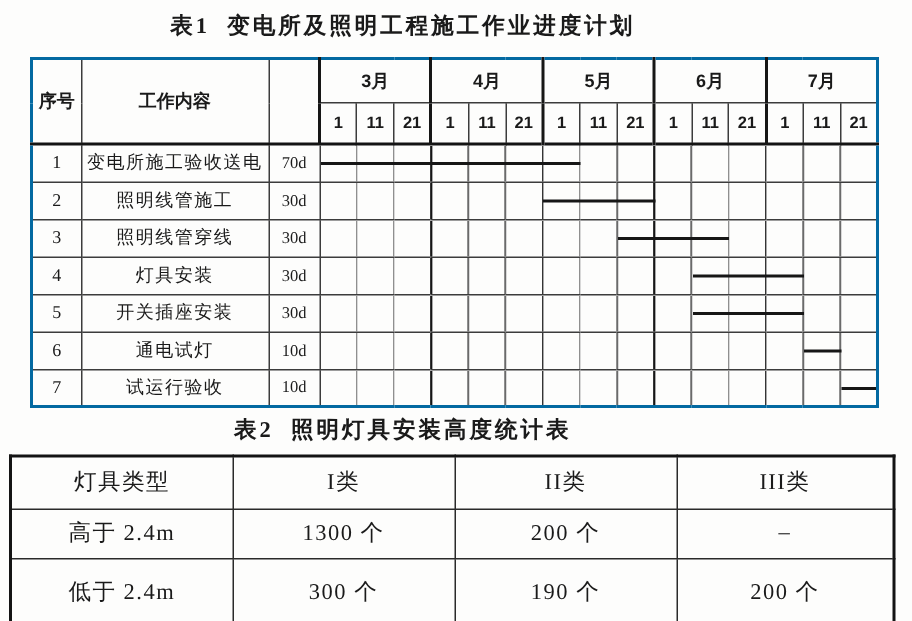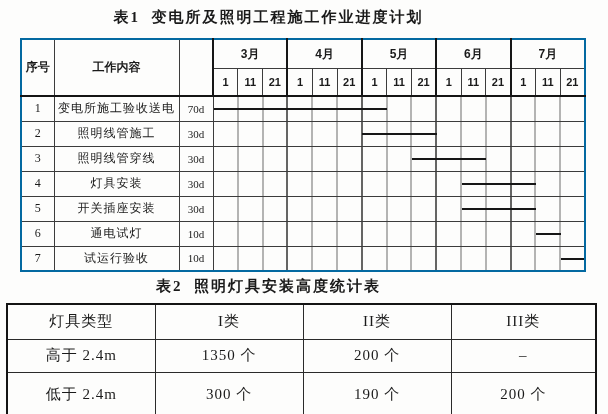--- a/index.html
+++ b/index.html
@@ -211,21 +211,21 @@
     </colgroup>
     <tbody>
       <tr class="head">
         <td>灯具类型</td>
         <td>I类</td>
         <td>II类</td>
         <td>III类</td>
       </tr>
       <tr class="r1">
         <td>高于 2.4m</td>
-        <td>1350 个</td>
+        <td>1300 个</td>
         <td>200 个</td>
         <td>–</td>
       </tr>
       <tr class="r2">
         <td>低于 2.4m</td>
         <td>300 个</td>
         <td>190 个</td>
         <td>200 个</td>
       </tr>
     </tbody>

